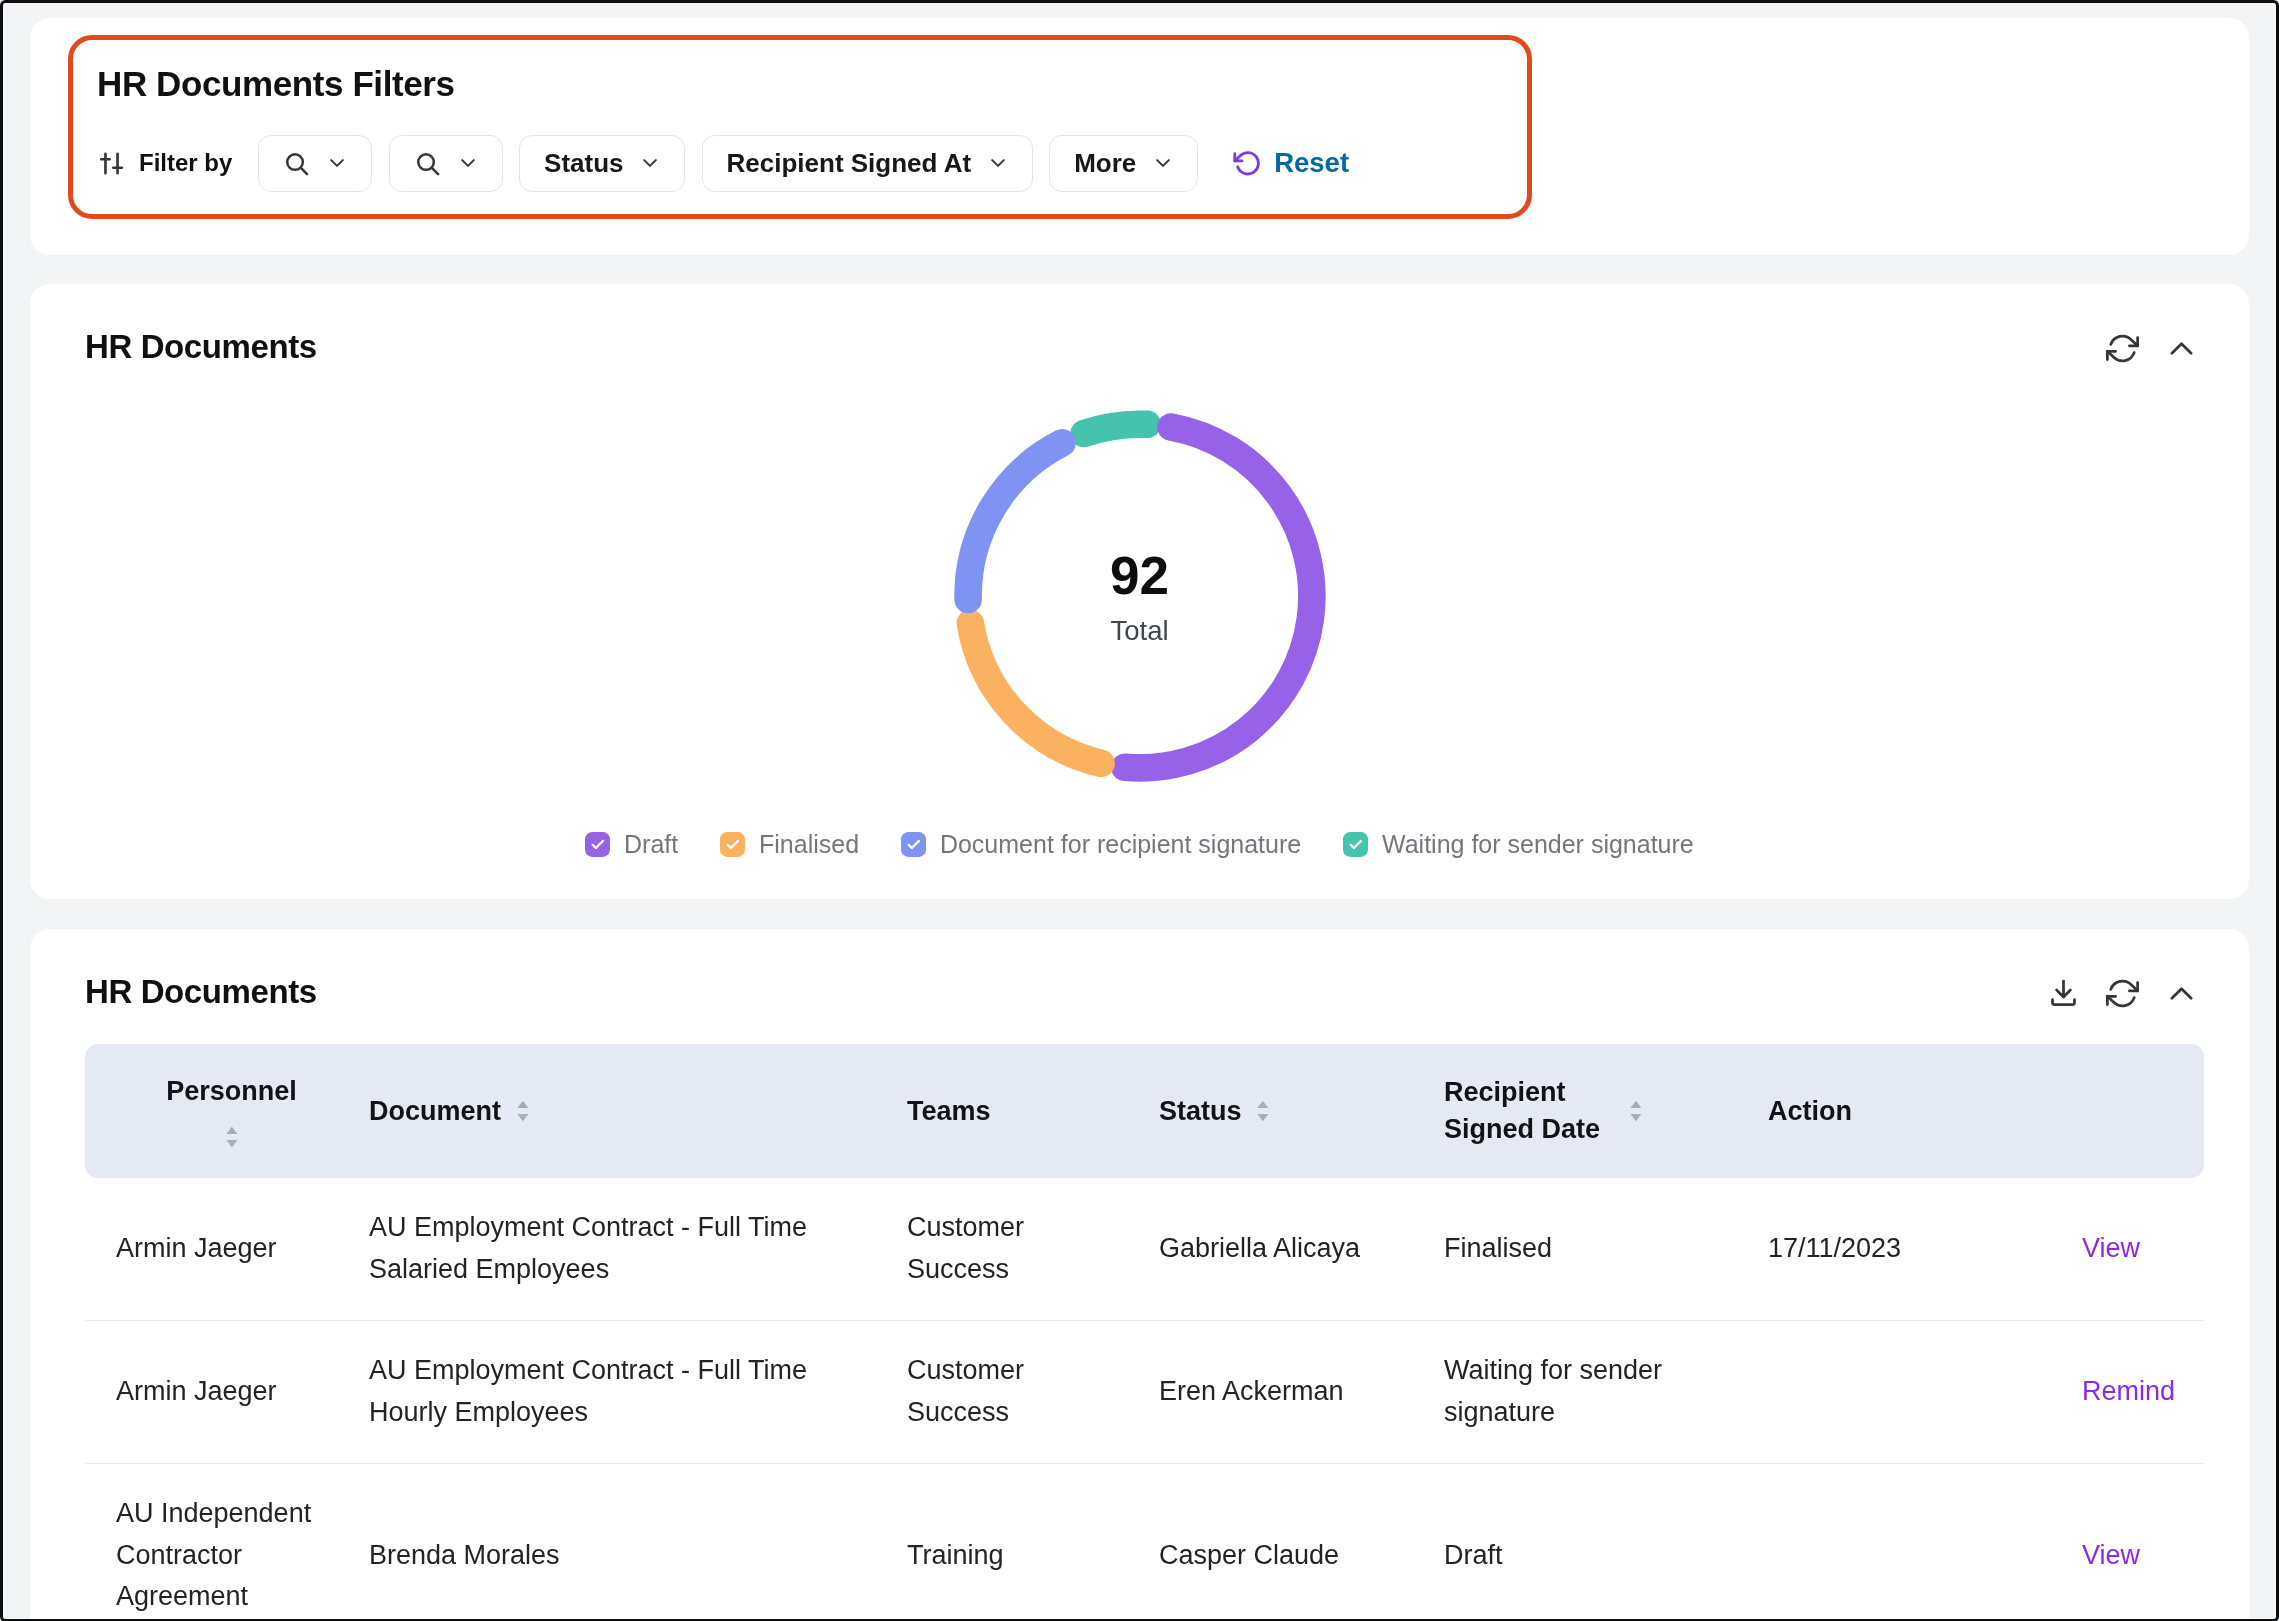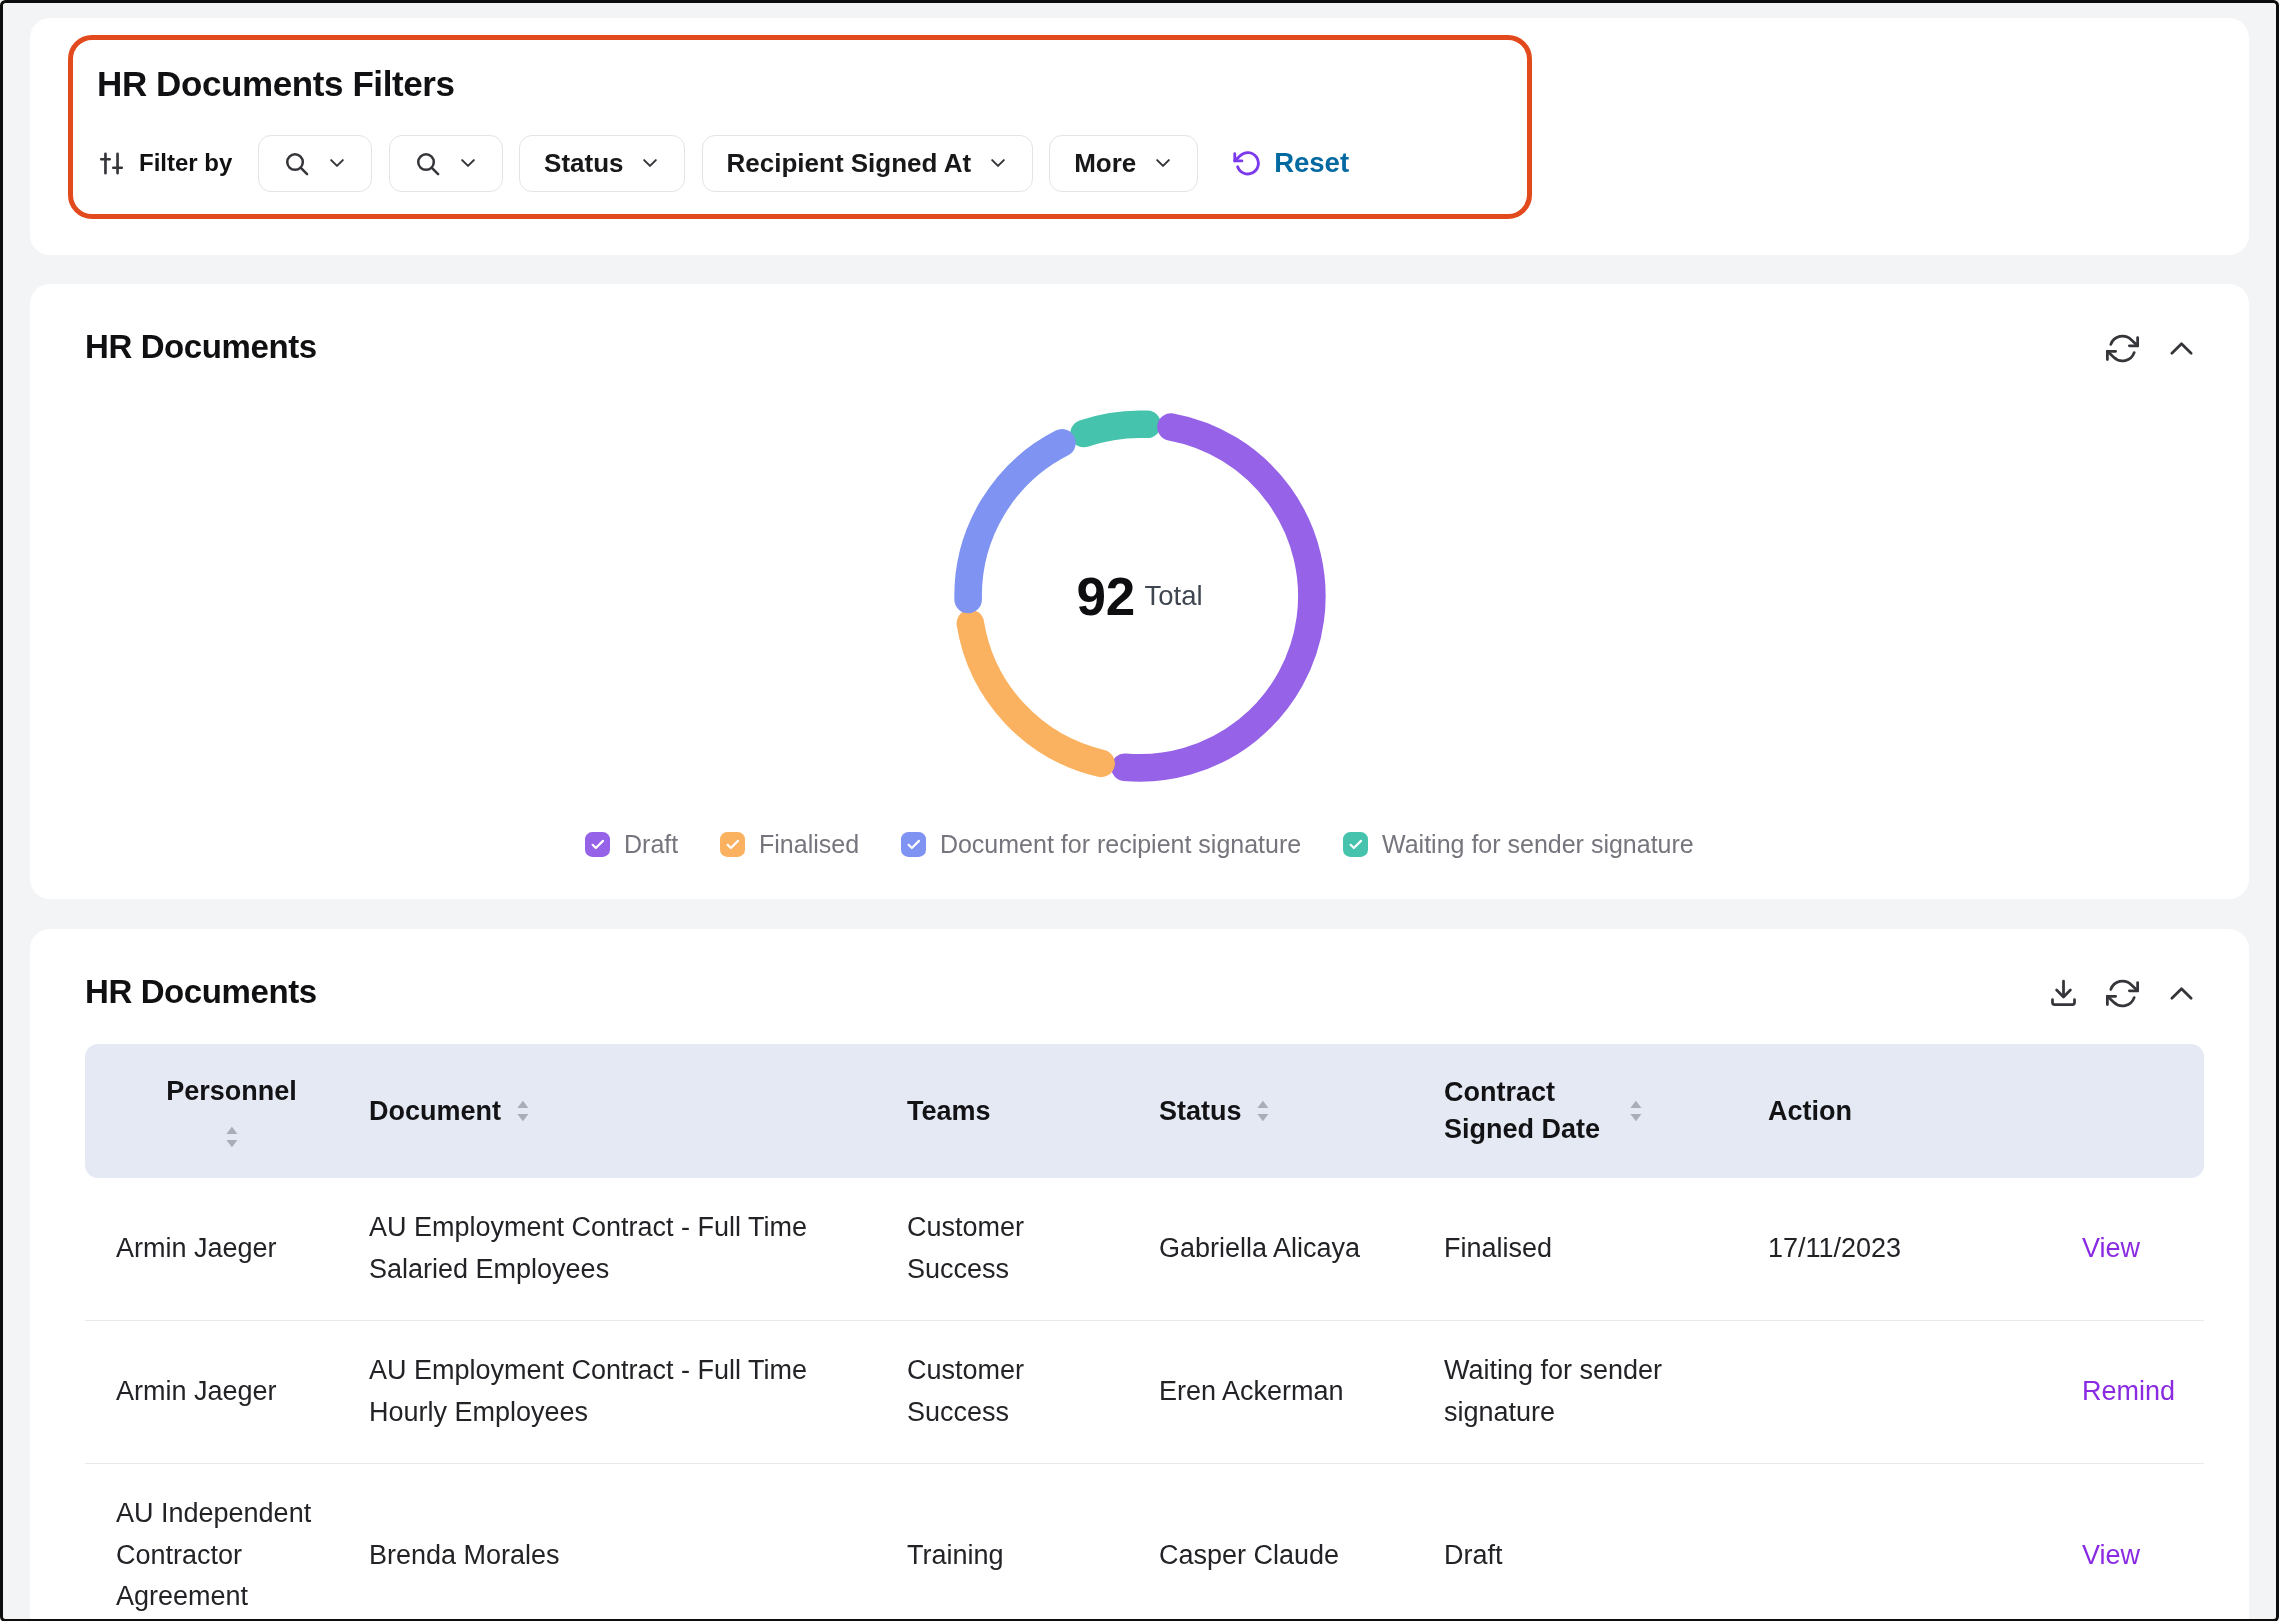--- a/index.html
+++ b/index.html
@@ -37,21 +37,21 @@
 
   
   .card-head { display:flex; justify-content:space-between; align-items:flex-start; padding:44px 51px 0 55px; }
   .card-title { font-size:33px; font-weight:700; letter-spacing:-0.4px; color:#101013; }
   .card-actions { display:flex; align-items:center; gap:26px; margin-top:3.7px; }
   .icon-btn { background:none; border:none; cursor:pointer; display:flex; align-items:center; }
 
   
   .chart-card { margin-top:29px; height:615px; }
   .donut-wrap { position:absolute; left:50%; top:119px; transform:translateX(-50%); width:386px; height:386px; }
-  .donut-center { position:absolute; inset:0; display:flex; flex-direction:row; align-items:center; justify-content:center; gap:9.2px; pointer-events:none; }
+  .donut-center { position:absolute; inset:0; display:flex; flex-direction:column; align-items:center; justify-content:center; gap:9.2px; pointer-events:none; }
   .donut-total { font-size:53px; font-weight:700; color:#0e0e11; }
   .donut-total-label { font-size:27.5px; color:#3f4650; }
   .legend { position:absolute; bottom:40px; left:0; width:100%; display:flex; justify-content:center; align-items:center; gap:42px; }
   .legend-item { display:flex; align-items:center; gap:13.8px; }
   .legend-box { width:25px; height:25px; border-radius:7.3px; display:flex; align-items:center; justify-content:center; cursor:pointer; }
   .legend-label { font-size:25px; color:#75757d; }
 
   
   .table-card { margin-top:30px; height:790px; }
   .table-area { padding:0 45px 0 55px; margin-top:33px; }
@@ -254,21 +254,21 @@
 
   </div>
         <div class="th">
     <span class="lbl">Status</span>
     <svg class="sort" width="13.8" height="24" viewBox="0 0 14 24" style="fill:#a9adb8">
       <path d="M7 1.5 L12.6 9 H1.4 Z"></path>
             <path d="M7 22.5 L1.4 15 H12.6 Z"></path>
     </svg>
   </div>
         <div class="th">
-    <span class="lbl">Contract Signed Date</span>
+    <span class="lbl">Recipient Signed Date</span>
     <svg class="sort" width="13.8" height="24" viewBox="0 0 14 24" style="fill:#a9adb8">
       <path d="M7 1.5 L12.6 9 H1.4 Z"></path>
             <path d="M7 22.5 L1.4 15 H12.6 Z"></path>
     </svg>
   </div>
         <div class="th">
     <span class="lbl">Action</span>
 
   </div>
       </div>

